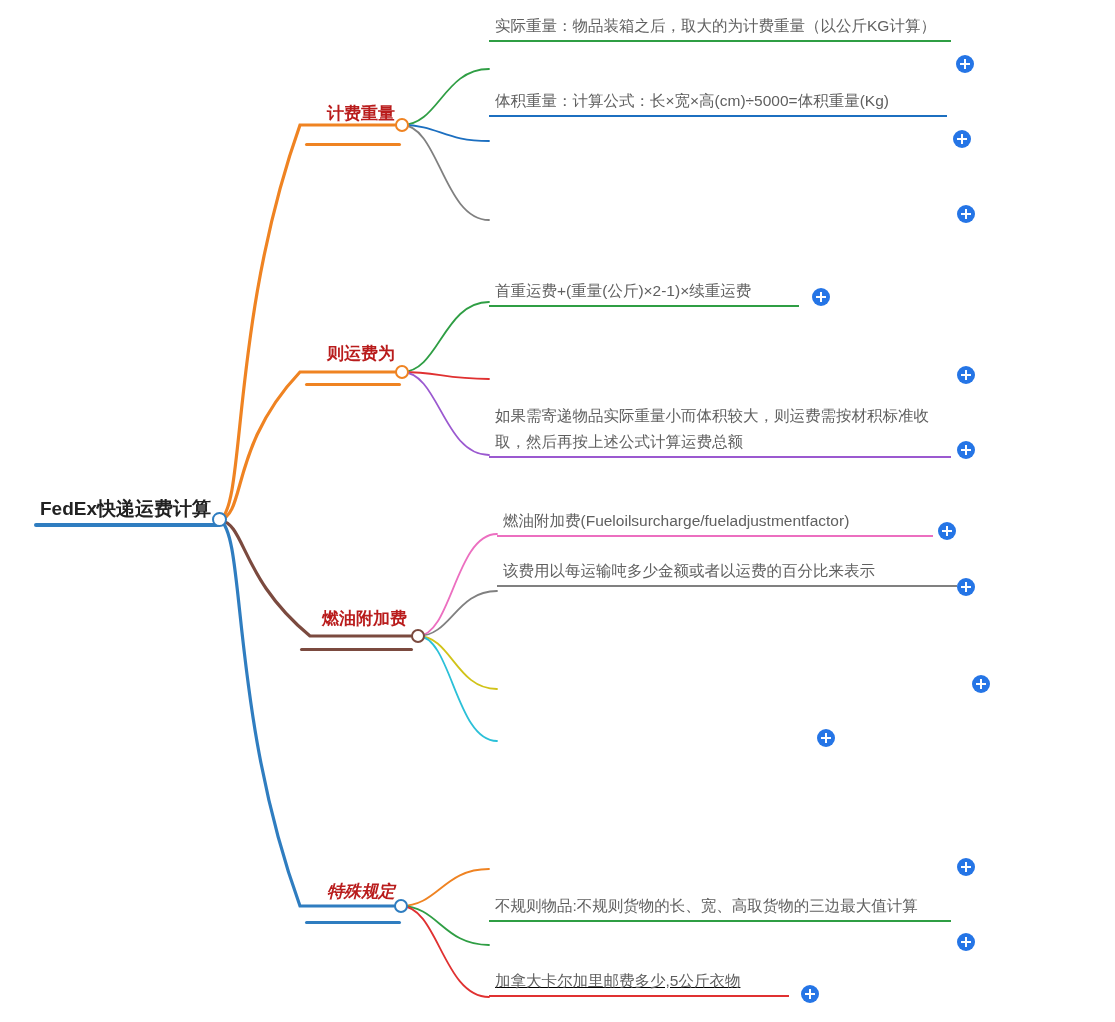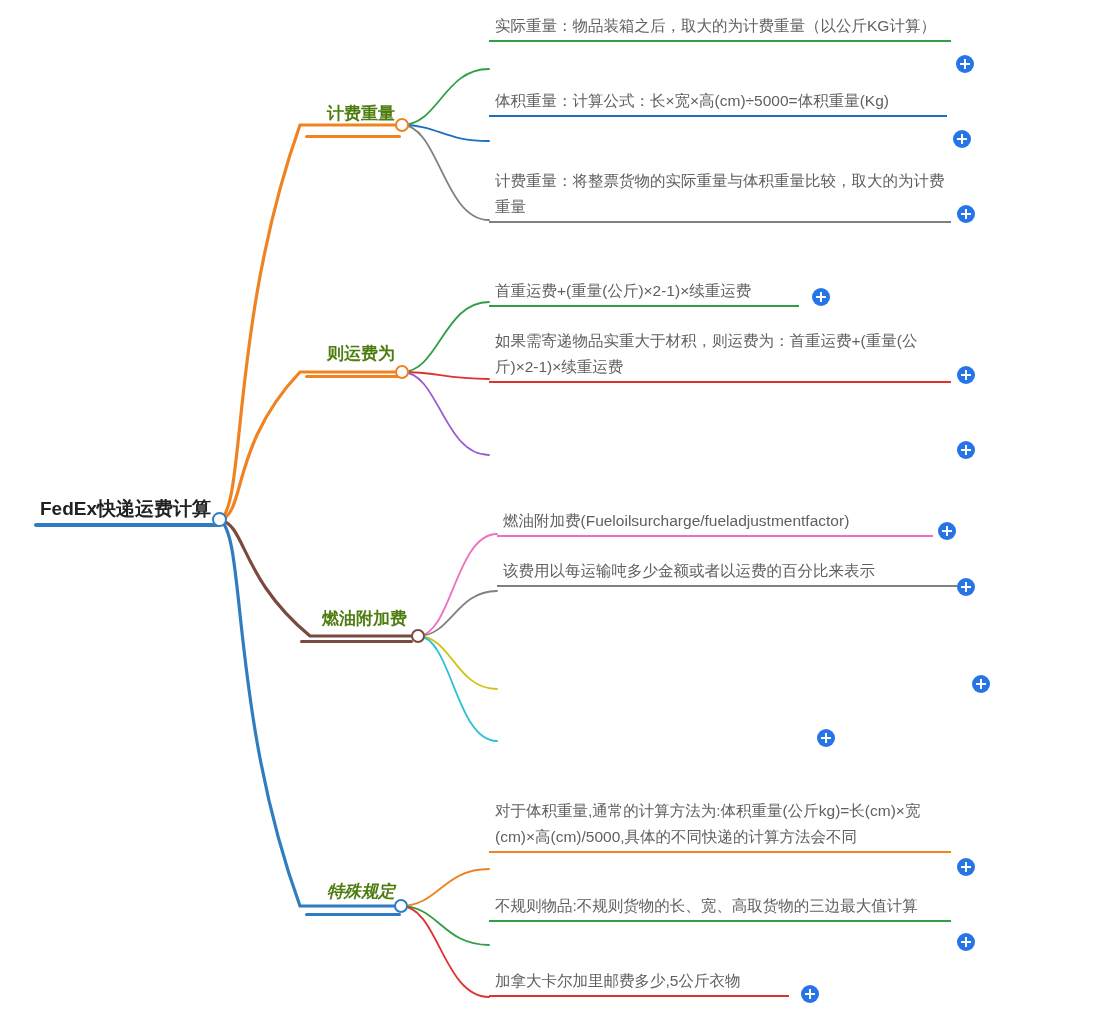--- a/index.html
+++ b/index.html
@@ -49,23 +49,23 @@
   }
 
   
   .branch-node {
     position: absolute;
     white-space: nowrap;
   }
   .branch-label {
     font-size: 17px;
     font-weight: bold;
-    color: #4d7c0f;
+    color: #b91c1c;
     line-height: 22px;
-    padding: 0 6px 10px 6px;
+    padding: 0 6px 18px 6px;
     display: block;
     text-align: right;
   }
   .branch-underline {
     height: 3px;
     border-radius: 2px;
     width: 100%;
   }
 
   
@@ -173,44 +173,40 @@
     <div class="leaf-underline" style="background:#2f9e44;"></div>
   </div>
   <div class="plus-btn" style="left:956px; top:55px;"></div>
 
   <div class="leaf-node" style="left:489px; top:88px; width:458px;">
     <span class="leaf-text">体积重量：计算公式：长×宽×高(cm)÷5000=体积重量(Kg)</span>
     <div class="leaf-underline" style="background:#1c6fc0;"></div>
   </div>
   <div class="plus-btn" style="left:953px; top:130px;"></div>
 
-  <div class="leaf-node" style="left:489px; top:168px; width:462px;">
-    <span class="leaf-text">计费重量：将整票货物的实际重量与体积重量比较，取大的为计费重量</span>
-    <div class="leaf-underline" style="background:#808080;"></div>
-  </div>
   <div class="plus-btn" style="left:957px; top:205px;"></div>
 
   <div class="branch-node" style="left:305px; top:343px; width:96px;">
     <span class="branch-label">则运费为</span>
     <div class="branch-underline" style="background:#ef8322;"></div>
   </div>
   <div class="node-dot branch-dot" style="left:395px; top:365px;"></div>
 
   <div class="leaf-node" style="left:489px; top:278px; width:310px;">
     <span class="leaf-text">首重运费+(重量(公斤)×2-1)×续重运费</span>
     <div class="leaf-underline" style="background:#2f9e44;"></div>
   </div>
   <div class="plus-btn" style="left:812px; top:288px;"></div>
 
-  <div class="leaf-node" style="left:489px; top:328px; width:462px;">
-    <span class="leaf-text">如果需寄递物品实重大于材积，则运费为：首重运费+(重量(公斤)×2-1)×续重运费</span>
-    <div class="leaf-underline" style="background:#e03131;"></div>
-  </div>
   <div class="plus-btn" style="left:957px; top:366px;"></div>
 
+  <div class="leaf-node" style="left:489px; top:403px; width:462px;">
+    <span class="leaf-text">如果需寄递物品实际重量小而体积较大，则运费需按材积标准收取，然后再按上述公式计算运费总额</span>
+    <div class="leaf-underline" style="background:#9b59d0;"></div>
+  </div>
   <div class="plus-btn" style="left:957px; top:441px;"></div>
 
   <div class="branch-node" style="left:300px; top:608px; width:113px;">
     <span class="branch-label">燃油附加费</span>
     <div class="branch-underline" style="background:#7b4a3f;"></div>
   </div>
   <div class="node-dot branch-dot" style="left:411px; top:629px; border-color:#7b4a3f;"></div>
 
   <div class="leaf-node" style="left:497px; top:508px; width:436px;">
     <span class="leaf-text">燃油附加费(Fueloilsurcharge/fueladjustmentfactor)</span>
@@ -227,31 +223,27 @@
   <div class="plus-btn" style="left:972px; top:675px;"></div>
 
   <div class="plus-btn" style="left:817px; top:729px;"></div>
 
   <div class="branch-node" style="left:305px; top:881px; width:96px;font-style:italic;">
     <span class="branch-label">特殊规定</span>
     <div class="branch-underline" style="background:#2f7dc0;"></div>
   </div>
   <div class="node-dot branch-dot" style="left:394px; top:899px; border-color:#2f7dc0;"></div>
 
-  <div class="leaf-node" style="left:489px; top:798px; width:462px;">
-    <span class="leaf-text">对于体积重量,通常的计算方法为:体积重量(公斤kg)=长(cm)×宽(cm)×高(cm)/5000,具体的不同快递的计算方法会不同</span>
-    <div class="leaf-underline" style="background:#ef8322;"></div>
-  </div>
   <div class="plus-btn" style="left:957px; top:858px;"></div>
 
   <div class="leaf-node" style="left:489px; top:893px; width:462px;">
     <span class="leaf-text">不规则物品:不规则货物的长、宽、高取货物的三边最大值计算</span>
     <div class="leaf-underline" style="background:#2f9e44;"></div>
   </div>
   <div class="plus-btn" style="left:957px; top:933px;"></div>
 
-  <div class="leaf-node" style="left:489px; top:968px; width:300px;">
+  <div class="leaf-node" style="left:489px; top:968px; width:300px;text-decoration:underline;">
     <span class="leaf-text">加拿大卡尔加里邮费多少,5公斤衣物</span>
     <div class="leaf-underline" style="background:#e03131;"></div>
   </div>
   <div class="plus-btn" style="left:801px; top:985px;"></div>
 
 </div>
 
 </body></html>

